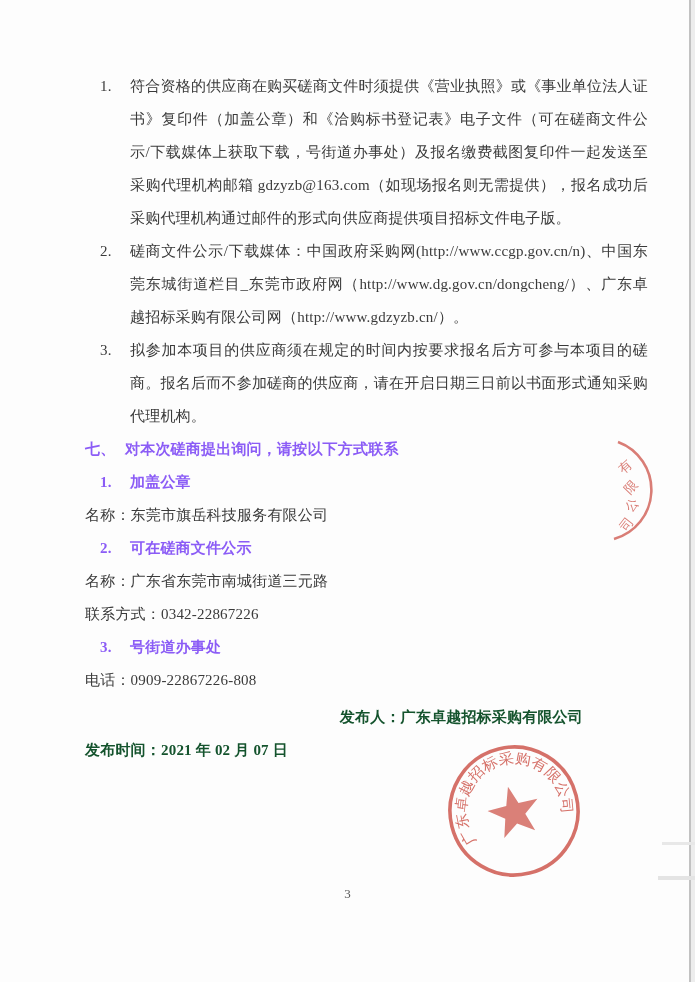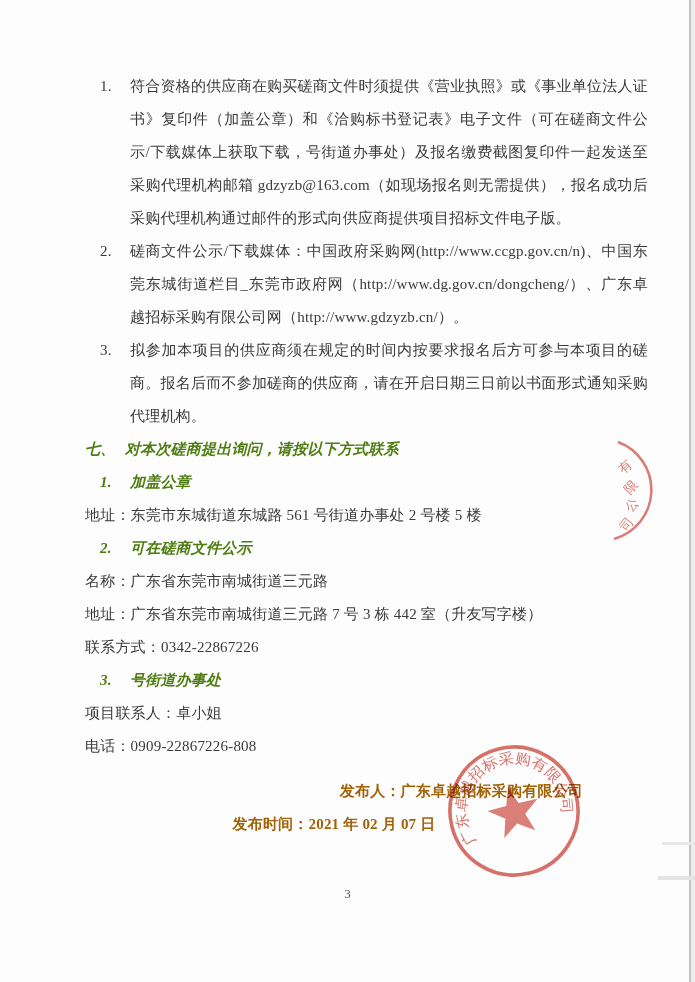--- a/index.html
+++ b/index.html
@@ -17,26 +17,26 @@
     left: 85px;
     top: 70px;
     width: 563px;
     font-size: 15px;
     line-height: 33px;
     letter-spacing: 0.2px;
   }
   .para { text-align: justify; margin: 0; }
   .list-item { position: relative; padding-left: 45px; }
   .list-num { position: absolute; left: 15px; top: 0; }
-  .bold { font-weight: bold; color: #4d7c0f; font-style: italic; }
+  .bold { font-weight: bold; color: #8b5cf6; }
   .section-heading { position: relative; }
   .section-num { display: inline-block; min-width: 40px; }
   .sub-heading { position: relative; padding-left: 45px; }
   .email-link { text-underline-offset: 3px; }
-  .publisher-block { text-align: right; padding-right: 65px; margin-top: 12px; font-weight: bold; color: #a16207; }
+  .publisher-block { text-align: right; padding-right: 65px; margin-top: 4px; font-weight: bold; color: #14532d; }
   .page-number {
     position: absolute; left: 0; top: 886px; width: 100%;
     text-align: center; font-size: 13px; color: #555555;
   }
   .seal-main {
     position: absolute; left: 444px; top: 741px; width: 140px; height: 140px;
     transform: rotate(-14deg);
     opacity: 0.82; mix-blend-mode: multiply; pointer-events: none;
   }
   .seal-partial {
@@ -72,40 +72,38 @@
     </div>
 
     <div class="para section-heading bold">
       <span class="section-num">七、</span><span>对本次磋商提出询问，请按以下方式联系</span>
     </div>
 
     <div class="para sub-heading bold">
       <span class="list-num">1.</span>
       <span>加盖公章</span>
     </div>
-    <div class="para">地址：东莞市东城街道东城路 561 号街道办事处 2 号楼 5 楼</div>
+    <div class="para">名称：东莞市旗岳科技服务有限公司</div>
 
     <div class="para sub-heading bold">
       <span class="list-num">2.</span>
       <span>可在磋商文件公示</span>
     </div>
     <div class="para">名称：广东省东莞市南城街道三元路</div>
-    <div class="para">地址：广东省东莞市南城街道三元路 7 号 3 栋 442 室（升友写字楼）</div>
     <div class="para">联系方式：0342-22867226</div>
 
     <div class="para sub-heading bold">
       <span class="list-num">3.</span>
       <span>号街道办事处</span>
     </div>
-    <div class="para">项目联系人：卓小姐</div>
     <div class="para">电话：0909-22867226-808</div>
 
     <div class="publisher-block">
       <div class="para" style="text-align:right;">发布人：广东卓越招标采购有限公司</div>
-      <div class="para" style="text-align:center;">发布时间：2021 年 02 月 07 日</div>
+      <div class="para" style="text-align:left;">发布时间：2021 年 02 月 07 日</div>
     </div>
 
   </div>
 
   <svg class="seal-main" viewBox="0 0 140 140" xmlns="http://www.w3.org/2000/svg">
     <defs>
       <path id="mainSealArc" fill="none" d="M 26.5 90.3 A 48 48 0 1 1 113.5 90.3"></path>
     </defs>
     <circle cx="70" cy="70" r="64" fill="none" stroke="#cf5349" stroke-width="3.6"></circle>
     <polygon points="70,45 76.3,63.3 95.7,63.7 80.3,75.3 85.9,93.8 70,82.8 54.1,93.8 59.7,75.3 44.3,63.7 63.7,63.3" fill="#cf5349" opacity="0.9"></polygon>

